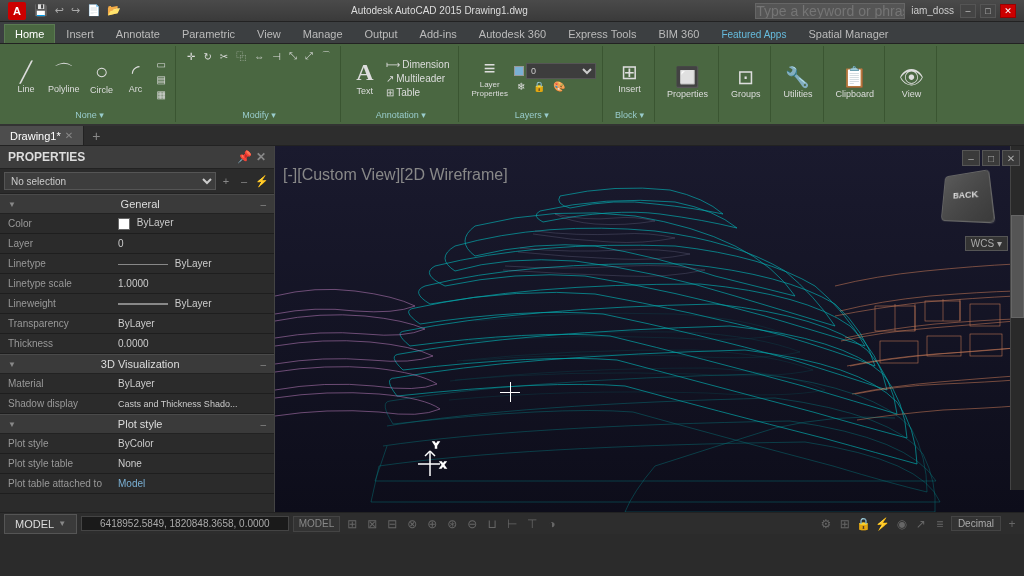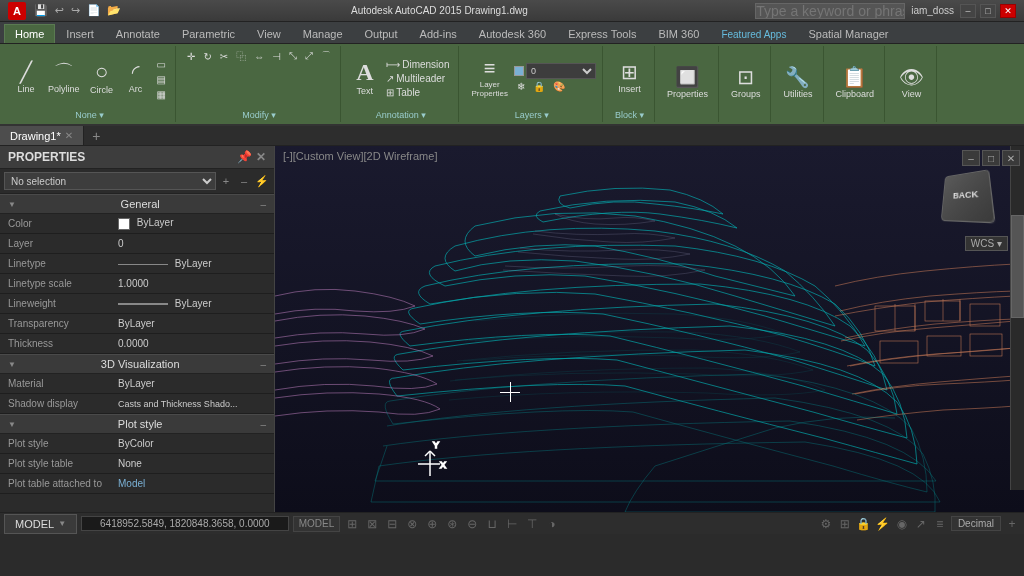--- a/index.html
+++ b/index.html
@@ -218,24 +218,24 @@
 
     
     #viewport {
       flex: 1;
       position: relative;
       background: #1a1a1a;
       overflow: hidden;
     }
     .viewport-label {
       position: absolute;
-      top: 4px;
+      top: 20px;
       left: 8px;
       color: #888;
-      font-size: 11px;
+      font-size: 16px;
       z-index: 10;
     }
     .viewport-controls {
       position: absolute;
       top: 4px;
       right: 4px;
       display: flex;
       gap: 2px;
       z-index: 10;
     }

